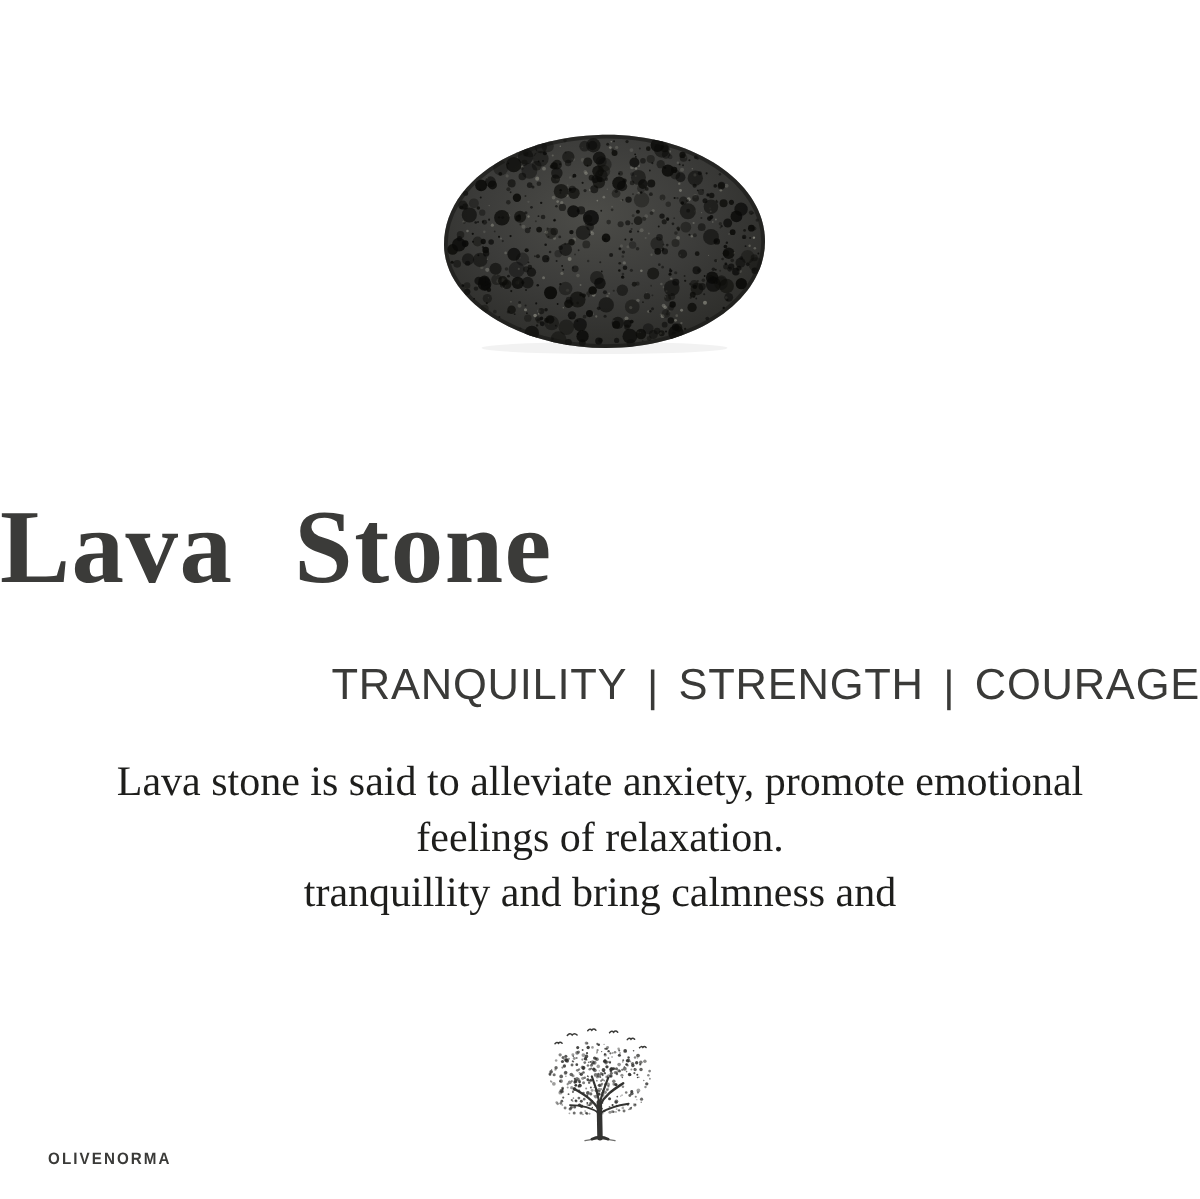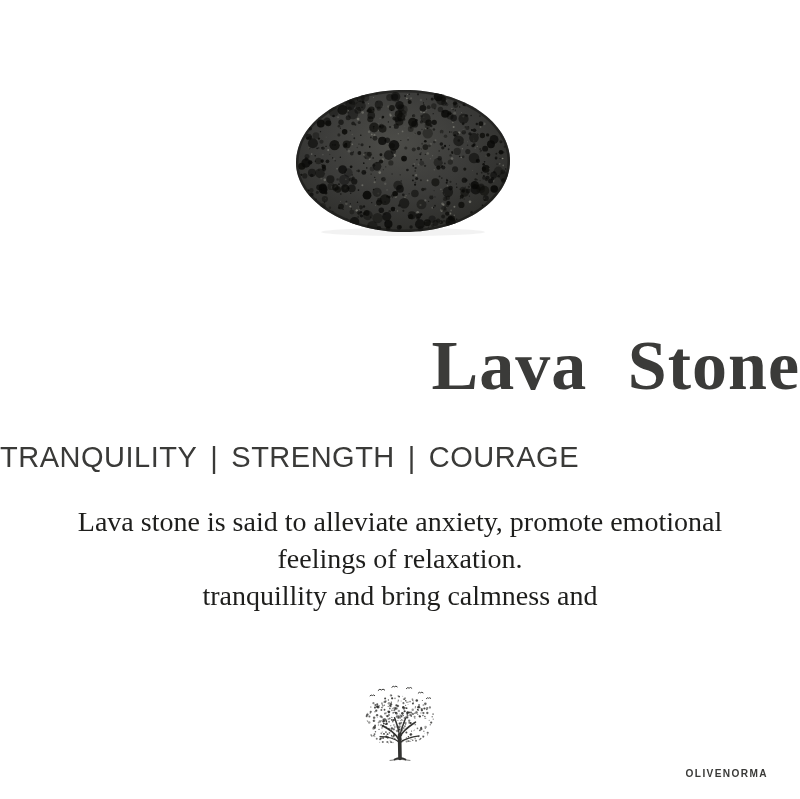--- a/index.html
+++ b/index.html
@@ -21,33 +21,33 @@
   }
   .stone-wrap{
     position:absolute;
     left:293px;top:85px;
     width:220px;height:152px;
   }
   .stone-wrap svg{display:block;width:100%;height:100%;}
   .product-title{
     position:absolute;
     left:0;top:326px;width:800px;
-    text-align:right;
+    text-align:left;
     font-family:"Liberation Serif","DejaVu Serif",serif;
     font-weight:bold;
     font-size:70px;
     line-height:80px;
     letter-spacing:1px;
     word-spacing:22px;
     color:var(--heading);
   }
   .traits{
     position:absolute;
     left:0;top:440px;width:800px;
-    text-align:left;
+    text-align:right;
     font-family:"Liberation Sans","DejaVu Sans",sans-serif;
     font-size:29px;
     line-height:34px;
     letter-spacing:0.5px;
     color:var(--subtitle);
     white-space:nowrap;
   }
   .traits .sep{
     display:inline-block;
     margin:0 13px;
@@ -60,21 +60,21 @@
     left:0;top:503px;width:800px;
     text-align:center;
     font-family:"Liberation Serif","DejaVu Serif",serif;
     font-size:28px;
     line-height:37px;
     color:var(--body);
   }
   .logo-block{
     position:absolute;
     left:0;top:684px;width:800px;
-    text-align:right;
+    text-align:left;
   }
   .logo-block svg{display:block;margin:0 auto;width:92px;height:80px;}
   .brand-name{
     margin-top:3px;
     font-family:"Liberation Sans","DejaVu Sans",sans-serif;
     font-weight:bold;
     font-size:11px;
     letter-spacing:1.5px;
     color:var(--logo);
     transform:scaleX(0.92);

